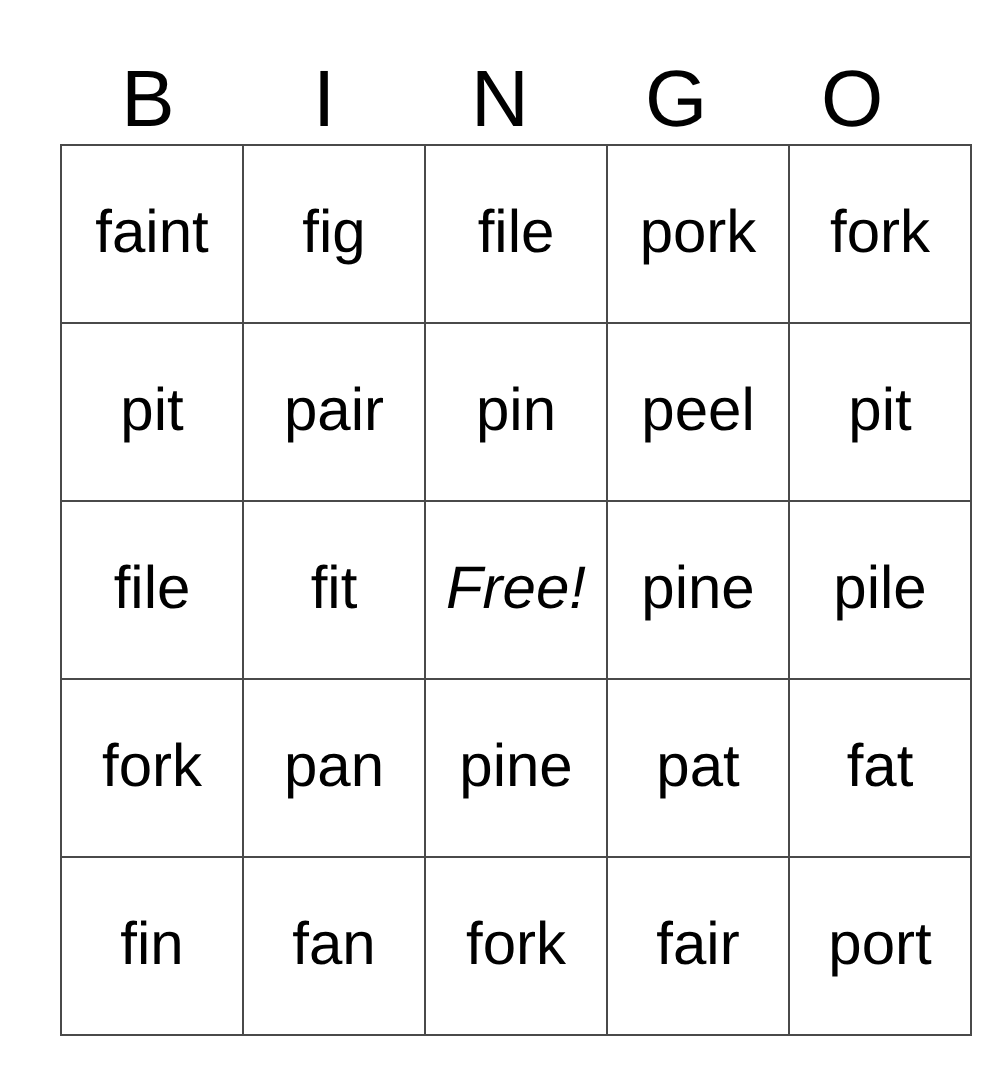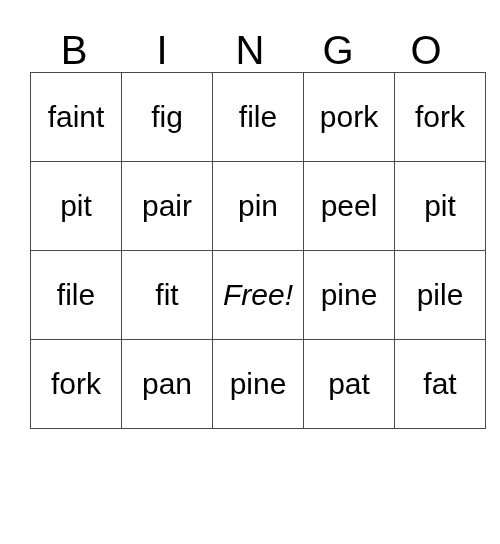--- a/index.html
+++ b/index.html
@@ -106,16 +106,23 @@
         <td>pine</td>
         <td>pile</td>
       </tr>
       <tr>
         <td>fork</td>
         <td>pan</td>
         <td>pine</td>
         <td>pat</td>
         <td>fat</td>
       </tr>
+      <tr>
+        <td>fin</td>
+        <td>fan</td>
+        <td>fork</td>
+        <td>fair</td>
+        <td>port</td>
+      </tr>
     </tbody>
   </table>
 
 </div>
 
 </body></html>

